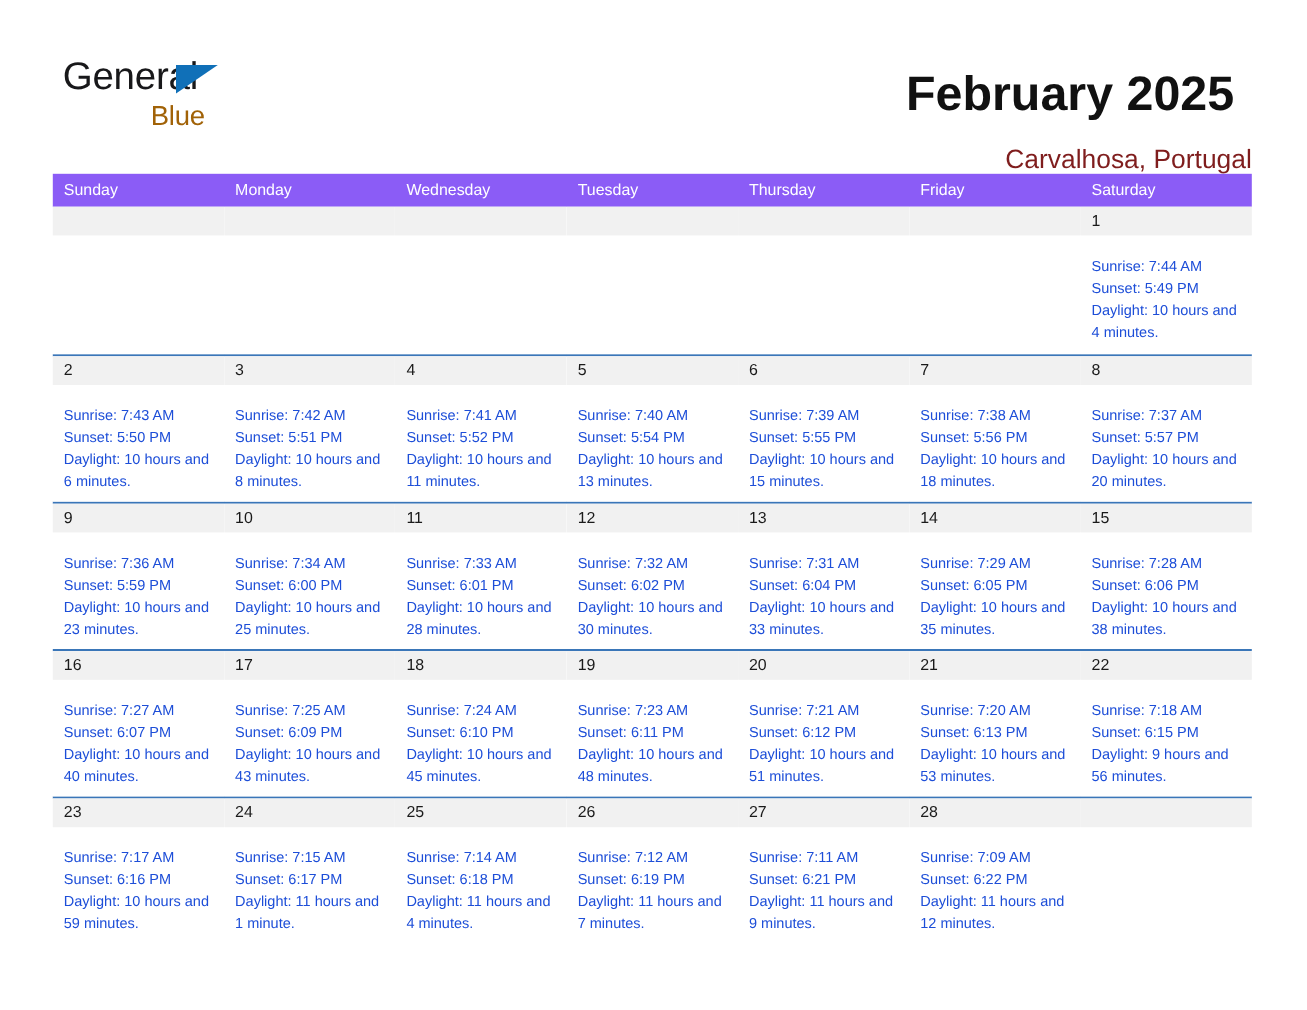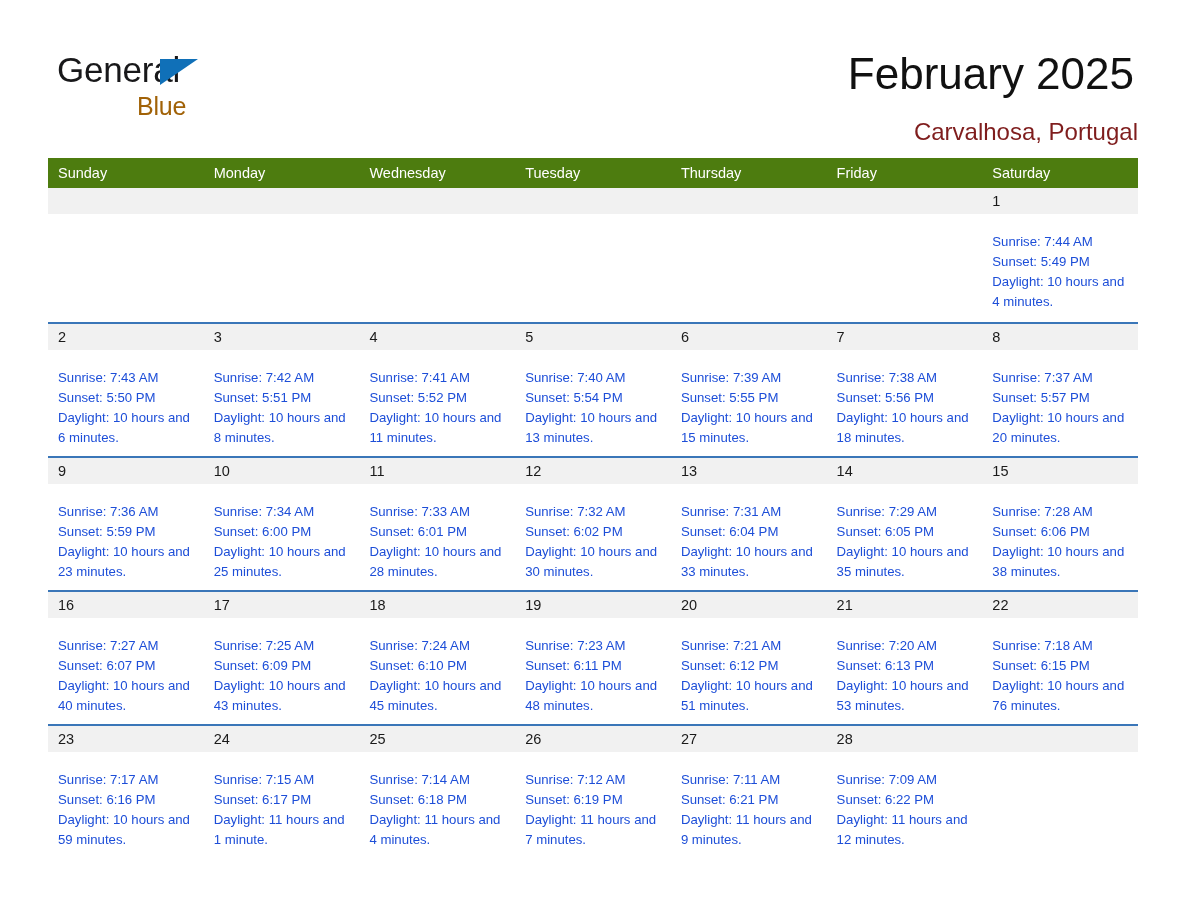--- a/index.html
+++ b/index.html
@@ -71,44 +71,44 @@
 
   .title-block {
     position: absolute;
     right: 0;
     top: 0;
     text-align: right;
   }
   .month-title {
     font-size: 44px;
     line-height: 56px;
-    font-weight: normal;
+    font-weight: bold;
     color: #111111;
-    margin: 4px;
+    margin: 16px;
     letter-spacing: 0px;
   }
   .location {
     font-size: 24px;
     line-height: 32px;
     color: #7f1d1d;
     margin: 14px 0 0 0;
     font-weight: normal;
   }
 
   
   .calendar {
     position: absolute;
     left: 48px;
     top: 158px;
     width: 1090px;
   }
 
   .weekday-header {
     display: flex;
-    background: #4d7c0f;
+    background: #8b5cf6;
     height: 30px;
   }
   .weekday-cell {
     flex: 1 1 0;
     padding: 5px 0 0 10px;
     box-sizing: border-box;
     color: #ffffff;
     font-size: 14.5px;
     line-height: 20px;
     white-space: nowrap;
@@ -412,21 +412,21 @@
           <div>Sunrise: 7:20 AM</div>
           <div>Sunset: 6:13 PM</div>
           <div class="daylight">Daylight: 10 hours and 53 minutes.</div>
         </div>
       </div>
       <div class="day-cell">
         <div class="day-number-band">22</div>
         <div class="day-info">
           <div>Sunrise: 7:18 AM</div>
           <div>Sunset: 6:15 PM</div>
-          <div class="daylight">Daylight: 10 hours and 76 minutes.</div>
+          <div class="daylight">Daylight: 9 hours and 56 minutes.</div>
         </div>
       </div>
     </div>
 
     <div class="week-row">
       <div class="day-cell">
         <div class="day-number-band">23</div>
         <div class="day-info">
           <div>Sunrise: 7:17 AM</div>
           <div>Sunset: 6:16 PM</div>

